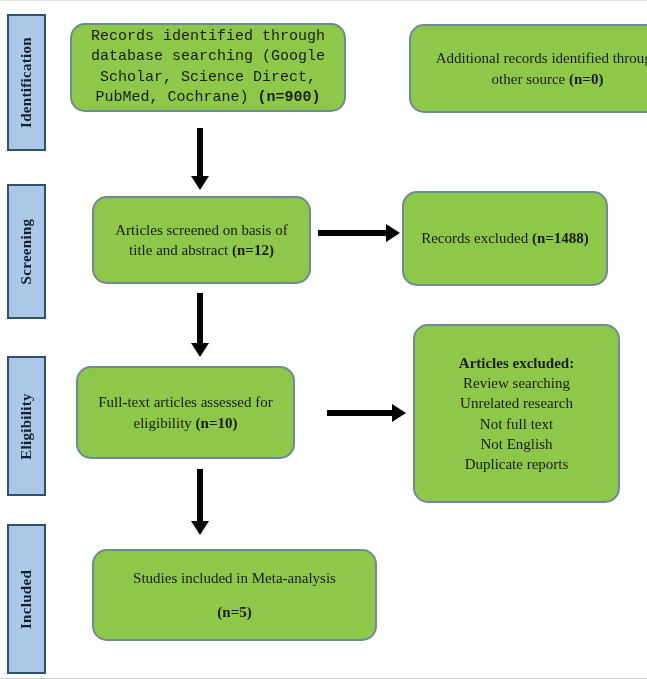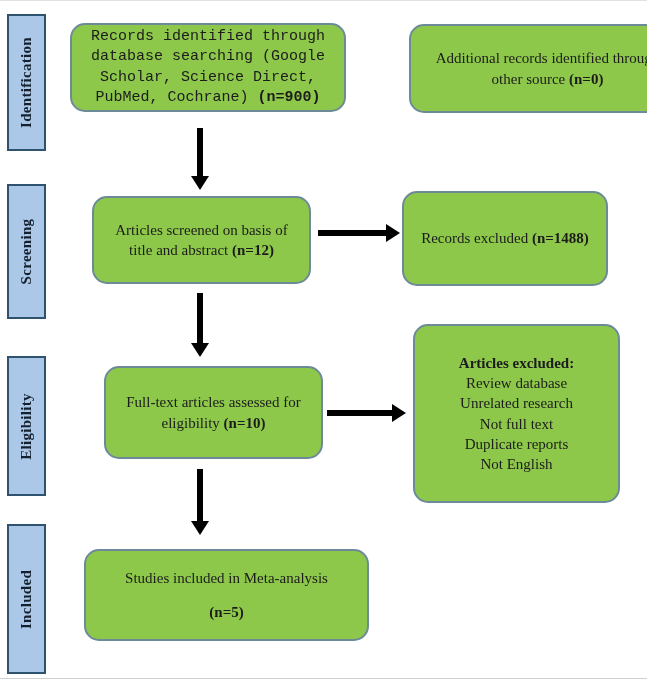--- a/index.html
+++ b/index.html
@@ -112,44 +112,44 @@
       <b>(n=1488)</b>
     </div>
   </div>
 
   <div class="shaft-h" style="left:318px;top:229px;width:70px;"></div>
   <div class="head-right" style="left:386px;top:223px;"></div>
 
   <div class="shaft-v" style="left:197px;top:292px;height:51px;"></div>
   <div class="head-down" style="left:191px;top:342px;"></div>
 
-  <div class="gbox" style="left:104px;top:365px;width:219px;height:93px;">
+  <div class="gbox" style="left:76px;top:365px;width:219px;height:93px;">
     <div>
       <span>Full-text articles assessed for eligibility</span>
       <b>(n=10)</b>
     </div>
   </div>
   <div class="gbox" style="left:413px;top:323px;width:207px;height:179px;padding:14px 8px;">
     <div>
       <div><b>Articles excluded:</b></div>
-      <div>Review database</div>
+      <div>Review searching</div>
       <div>Unrelated research</div>
       <div>Not full text</div>
+      <div>Not English</div>
       <div>Duplicate reports</div>
-      <div>Not English</div>
     </div>
   </div>
 
   <div class="shaft-h" style="left:327px;top:409px;width:66px;"></div>
   <div class="head-right" style="left:392px;top:403px;"></div>
 
   <div class="shaft-v" style="left:197px;top:468px;height:53px;"></div>
   <div class="head-down" style="left:191px;top:520px;"></div>
 
-  <div class="gbox" style="left:84px;top:548px;width:285px;height:92px;">
+  <div class="gbox" style="left:92px;top:548px;width:285px;height:92px;">
     <div>
       <div>Studies included in Meta-analysis</div>
       <div class="gap"></div>
       <div><b>(n=5)</b></div>
     </div>
   </div>
 
 </div>
 
 </body></html>

